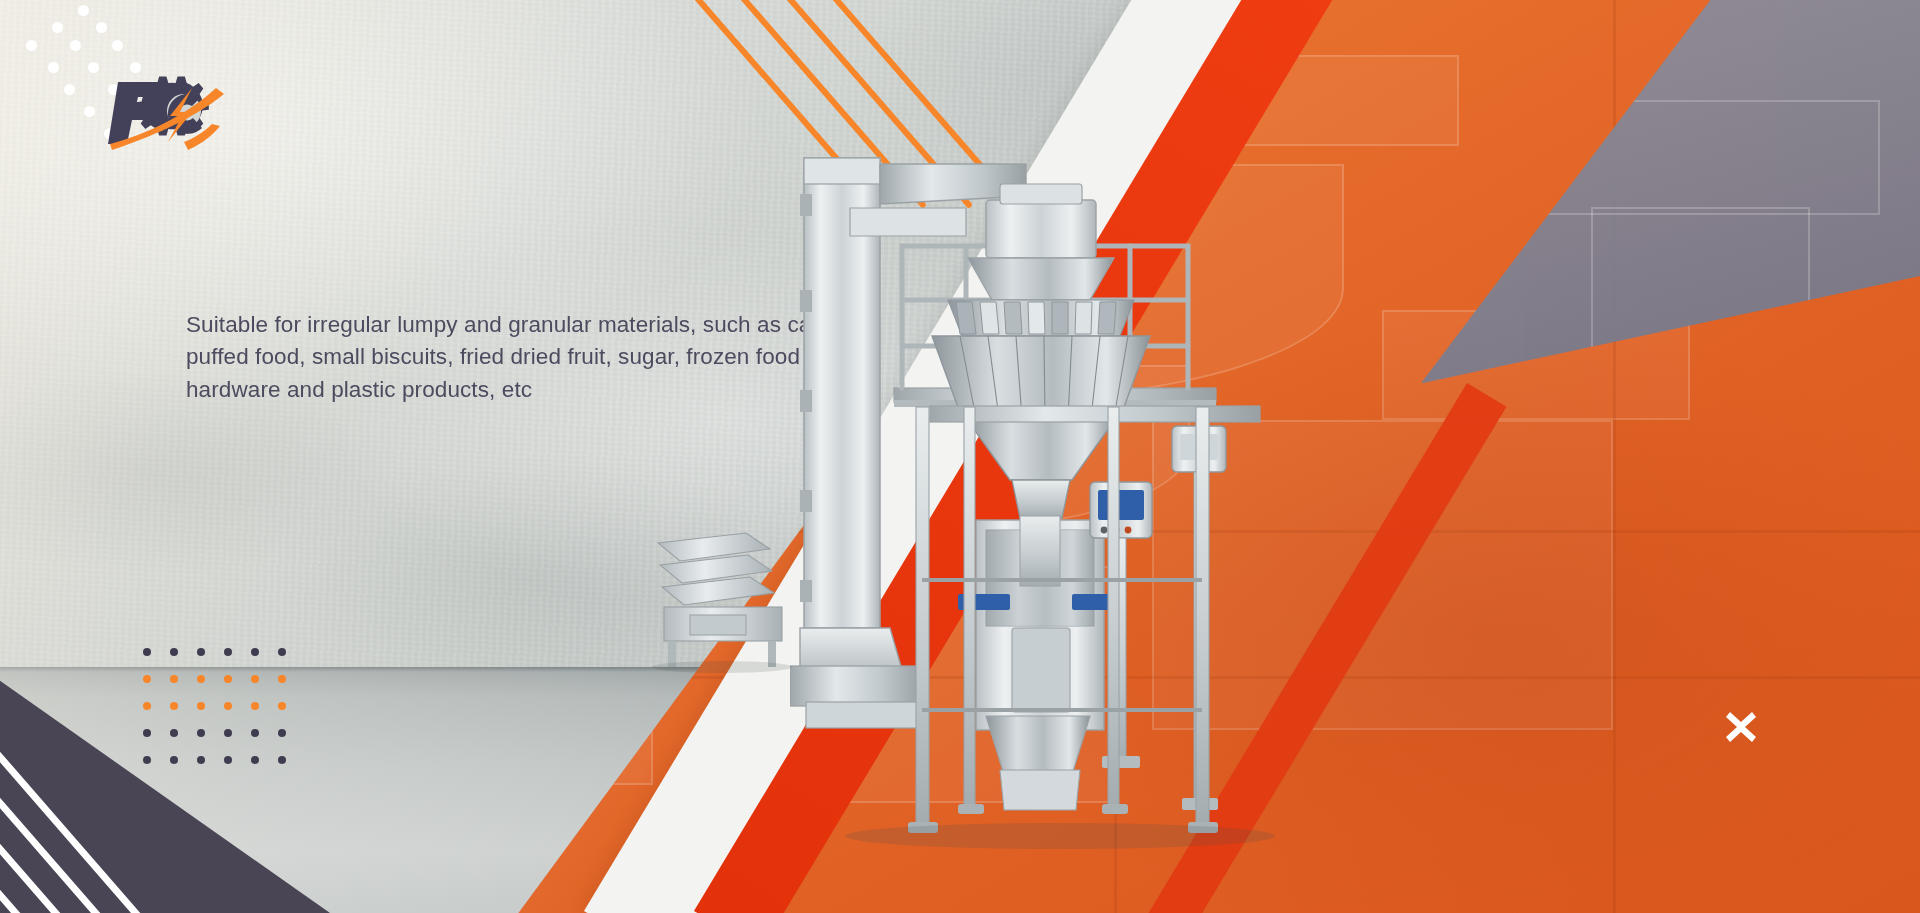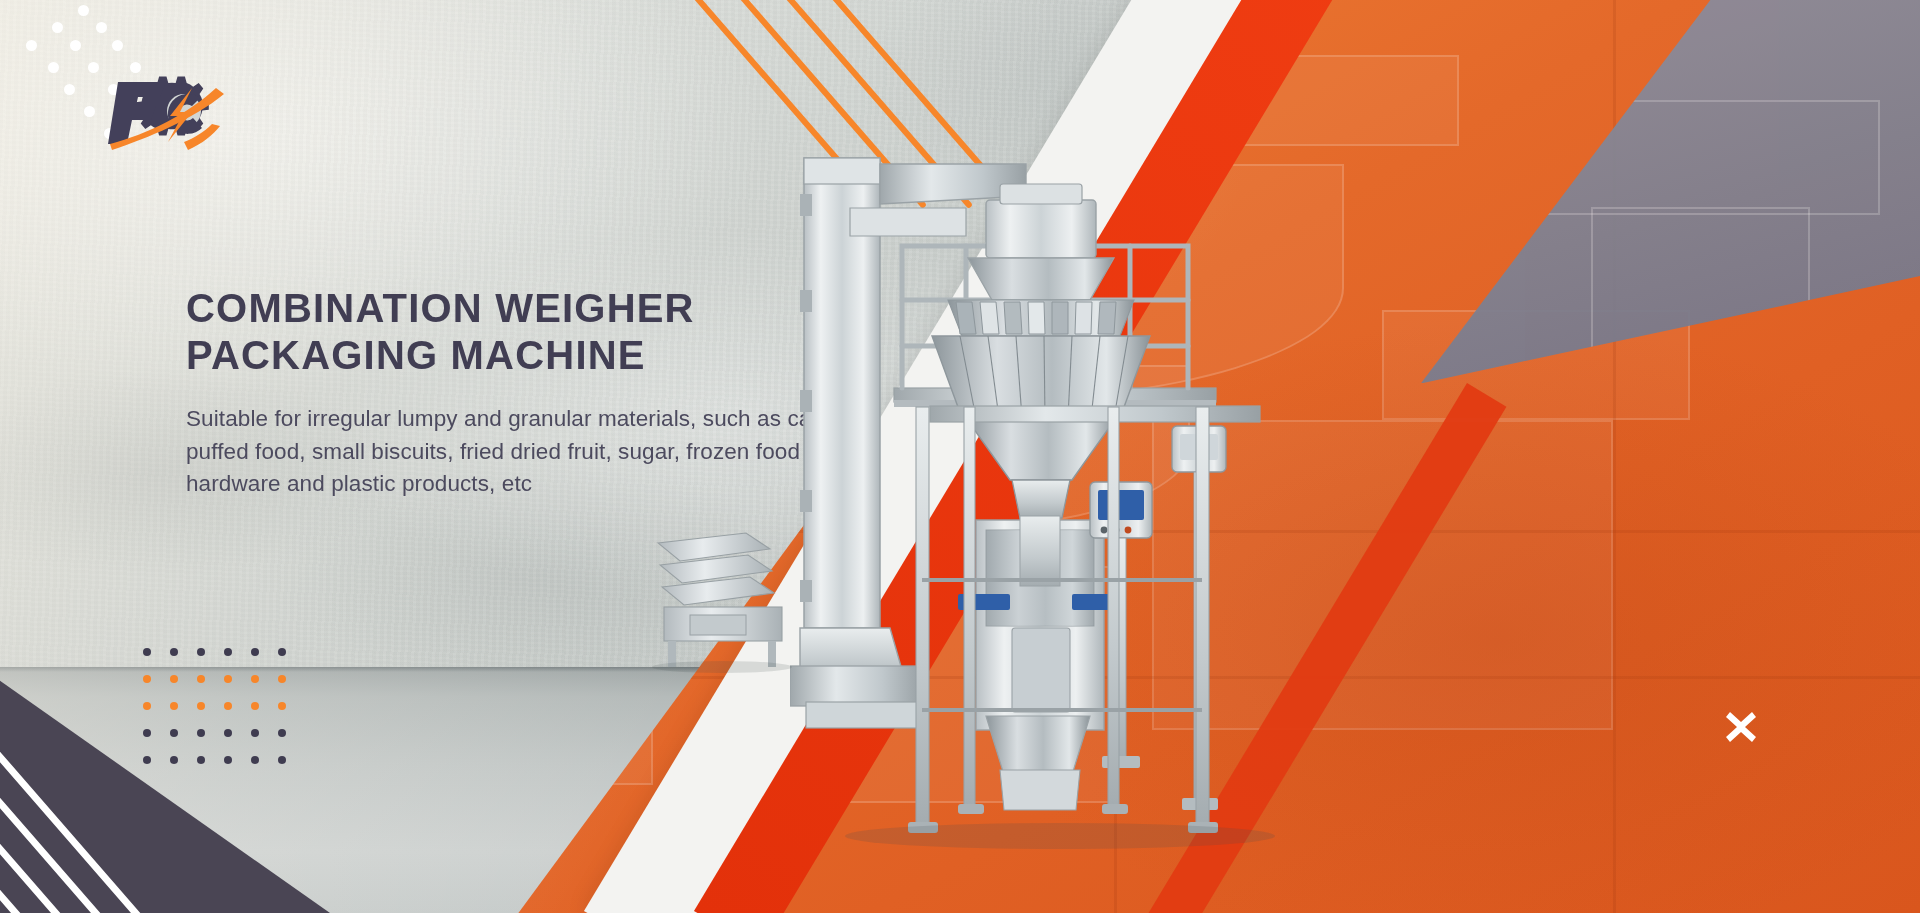--- a/index.html
+++ b/index.html
@@ -300,24 +300,20 @@
       <path d="M104 34 a20 20 0 1 0 2 30 l-9-10 a8 8 0 1 1 -1-12 Z" fill="#43405a"></path>
 
       <path d="M96 24 L74 52 L86 52 L72 78 L96 48 L84 48 Z" fill="#f7862a"></path>
 
       <path d="M16 86 C52 74 96 56 128 30 L120 24 C92 50 52 70 14 80 Z" fill="#f7862a"></path>
       <path d="M116 60 C108 68 98 74 88 78 L92 86 C106 80 118 70 124 62 Z" fill="#f7862a"></path>
     </svg>
   </div>
 
   <div class="copy">
-    <div class="title">
-      <div>COMBINATION WEIGHER</div>
-      <div>PACKAGING MACHINE</div>
-    </div>
     <div class="subtitle">Suitable for irregular lumpy and granular materials, such as candy, puffed food, small biscuits, fried dried fruit, sugar, frozen food and hardware and plastic products, etc</div>
   </div>
 
   <div class="machine">
     <svg viewBox="0 0 660 720" aria-hidden="true">
       <defs>
         <linearGradient id="steel" x1="0" y1="0" x2="1" y2="0">
           <stop offset="0%" stop-color="#b9c0c4"></stop>
           <stop offset="22%" stop-color="#eef1f2"></stop>
           <stop offset="50%" stop-color="#ccd3d6"></stop>

